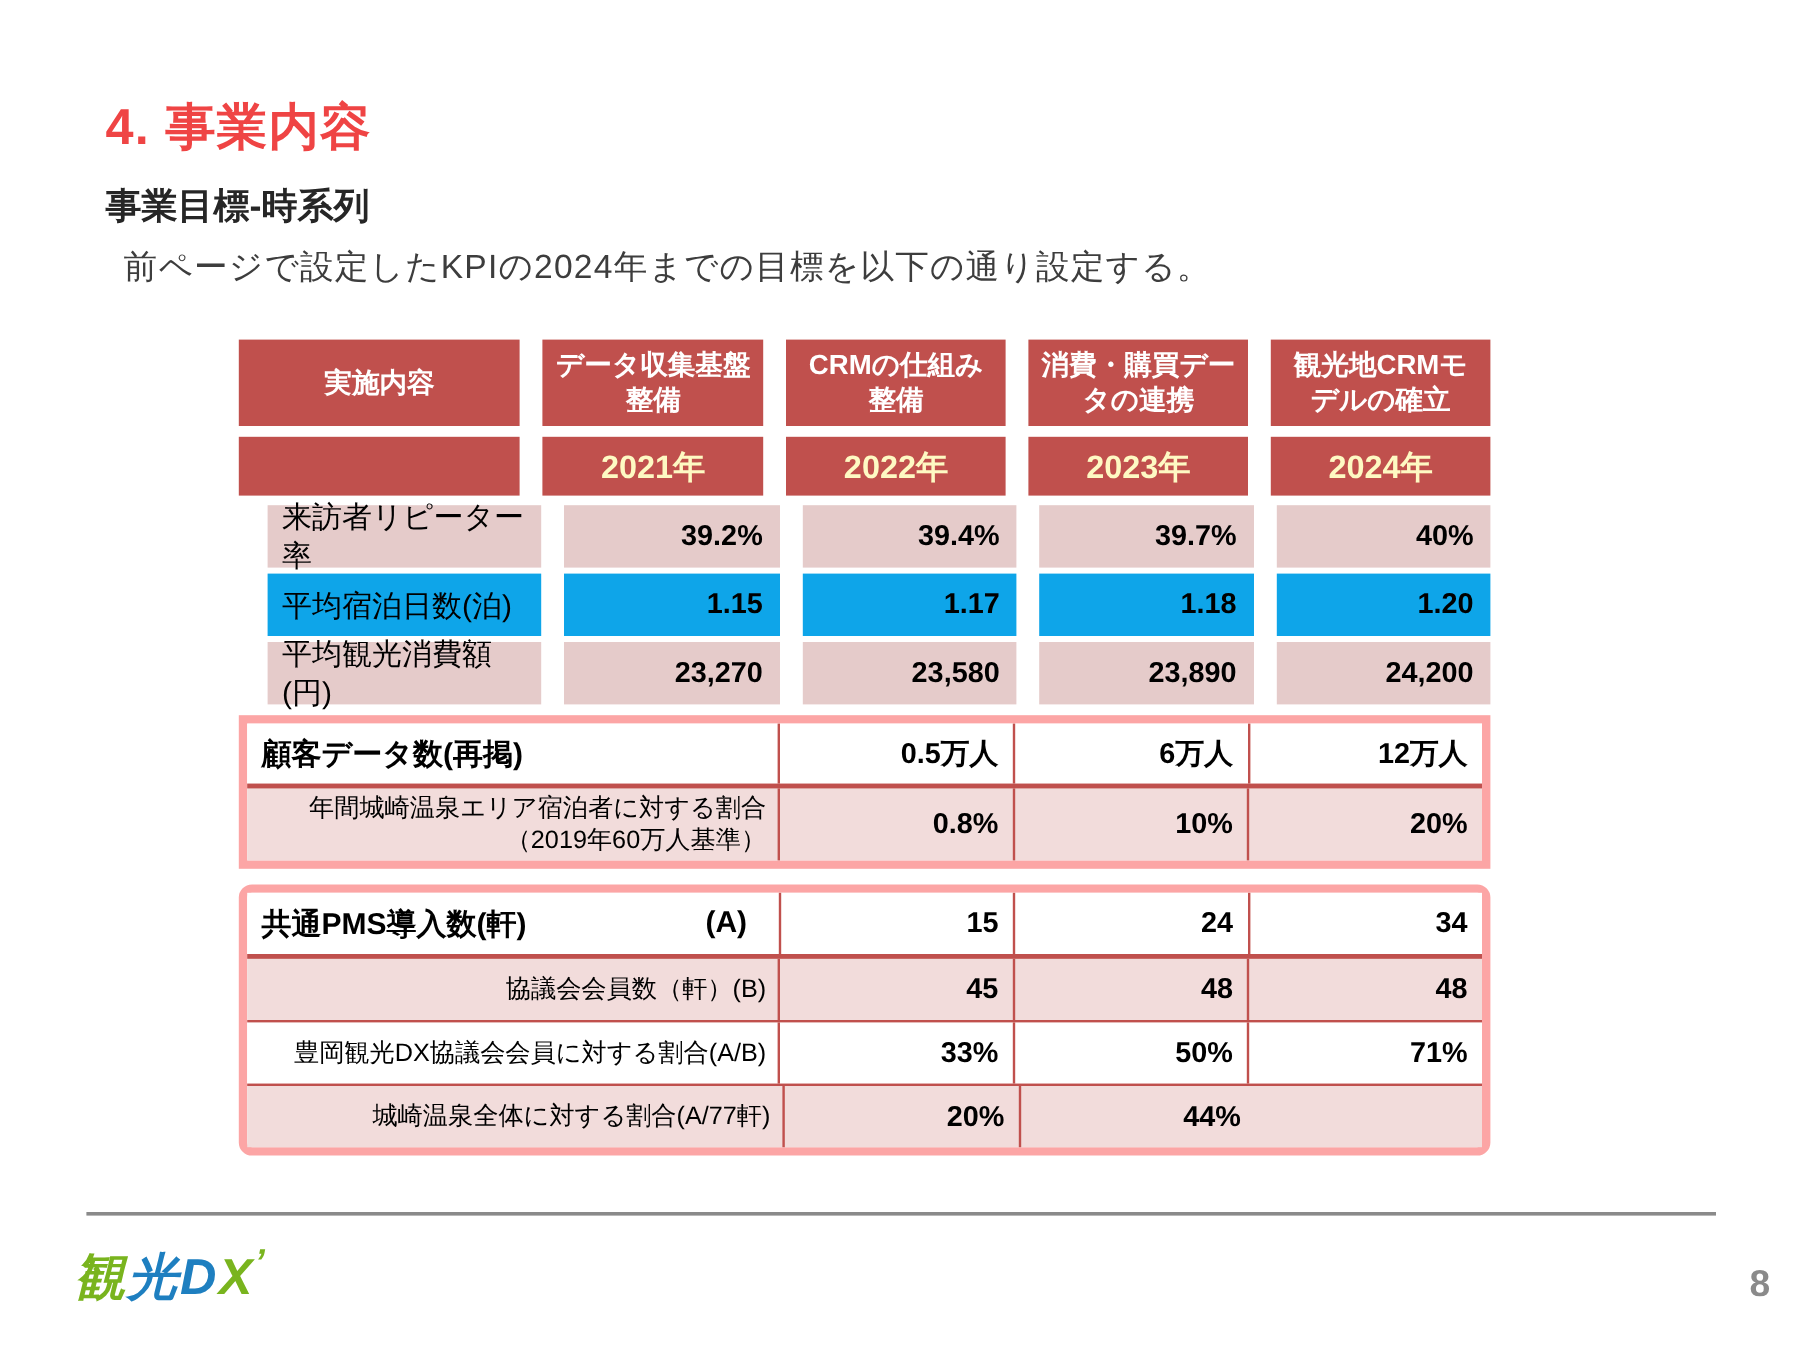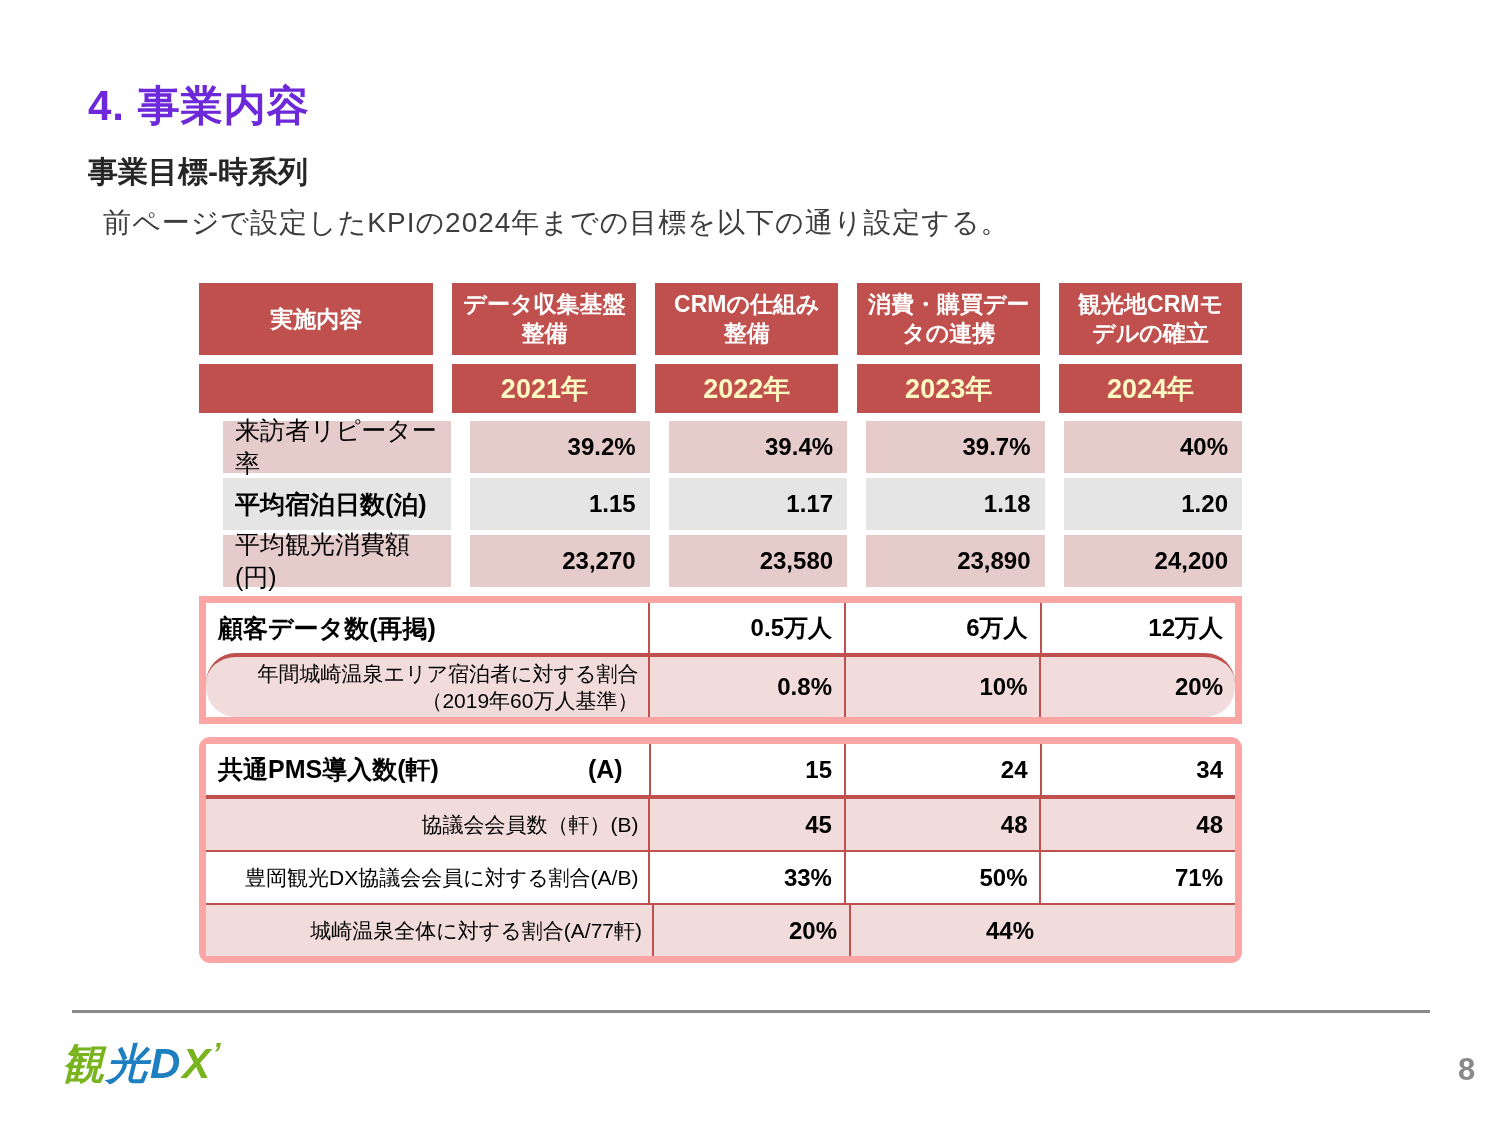--- a/index.html
+++ b/index.html
@@ -1,55 +1,55 @@
 <!DOCTYPE html>
 <html><head>
 <meta charset="utf-8">
 <style>
   html,body{margin:0;padding:0;background:#ffffff;}
   body{font-family:"Liberation Sans","DejaVu Sans",sans-serif;}
   .slide{position:relative;width:1500px;height:1125px;background:#ffffff;overflow:hidden;}
 
-  .page-title{position:absolute;left:88px;top:78px;font-size:42px;font-weight:bold;color:#6d28d9;letter-spacing:1px;text-align:center;}
+  .page-title{position:absolute;left:88px;top:78px;font-size:42px;font-weight:bold;color:#ef4444;letter-spacing:1px;text-align:center;}
   .page-subtitle{position:absolute;left:88px;top:152px;font-size:30px;font-weight:bold;color:#262626;}
   .intro-text{position:absolute;left:103px;top:204px;font-size:28px;font-weight:normal;color:#3d3d3d;letter-spacing:1px;}
 
   .tables{position:absolute;left:199px;top:283px;width:1043px;}
 
   
   .t1row{display:flex;gap:19px;}
   .t1row .c0{width:250px;}
   .t1row .c1{width:196px;}
   .t1row .c2,.t1row .c3,.t1row .c4{width:195px;}
   .t1cell{box-sizing:border-box;display:flex;align-items:center;}
   .hdr{height:72px;margin-bottom:9px;}
   .hdr .t1cell{background:#C0504D;color:#ffffff;font-weight:bold;font-size:23px;line-height:1.25;flex-direction:column;justify-content:center;text-align:center;}
   .yrs{height:49px;margin-bottom:8px;}
   .yrs .t1cell{background:#C0504D;color:#fef9c3;font-weight:bold;font-size:27px;justify-content:center;}
   .drow{height:52px;margin-bottom:5px;padding-left:24px;}
   .drow .lbl{font-size:25px;color:#000000;padding-left:12px;}
   .drow .val{font-size:24px;font-weight:bold;color:#000000;justify-content:flex-end;padding-right:14px;}
   .band-a .t1cell{background:#E5CBCA;}
-  .band-b .t1cell{background:#e5e5e5;font-weight:bold;}
+  .band-b .t1cell{background:#0ea5e9;}
 
   
   .btable{border:7px solid #fca5a5;width:1043px;box-sizing:border-box;}
   .btable.t2{margin-top:9px;}
   .btable.t3{margin-top:13px;border-radius:11px;}
   .btrow{display:flex;align-items:stretch;}
   .btrow + .btrow{border-top:2px solid #C0504D;}
   .btrow.thick{border-top:4px solid #C0504D;}
   .bcell{box-sizing:border-box;display:flex;align-items:center;}
   .bl{width:446px;}
   .bv{width:197px;border-left:2px solid #C0504D;justify-content:flex-end;padding-right:12px;font-weight:bold;font-size:24px;color:#000000;}
   .rowwhite{background:#ffffff;}
   .rowpink{background:#F2DCDB;}
   .h50{min-height:50px;}
   .h51{min-height:51px;}
-  .h60{min-height:60px;border-radius:30px;}
+  .h60{min-height:60px;}
   .bl.bold-left{font-size:25px;font-weight:bold;color:#000000;padding-left:12px;}
   .bl.split{justify-content:space-between;padding:0 26px 0 12px;font-size:25px;font-weight:bold;color:#000000;}
   .bl.right{justify-content:flex-end;text-align:right;font-size:21px;color:#000000;padding-right:10px;line-height:1.3;}
   .bl.right .two-line{display:block;}
 
   
   .footer-line{position:absolute;left:72px;top:1010px;width:1358px;height:3px;background:#8a8a8a;}
   .logo{position:absolute;left:62px;top:1036px;font-size:42px;font-weight:bold;font-style:italic;letter-spacing:2px;}
   .logo .g{color:#79B41E;}
   .logo .b{color:#1E7FC0;}

